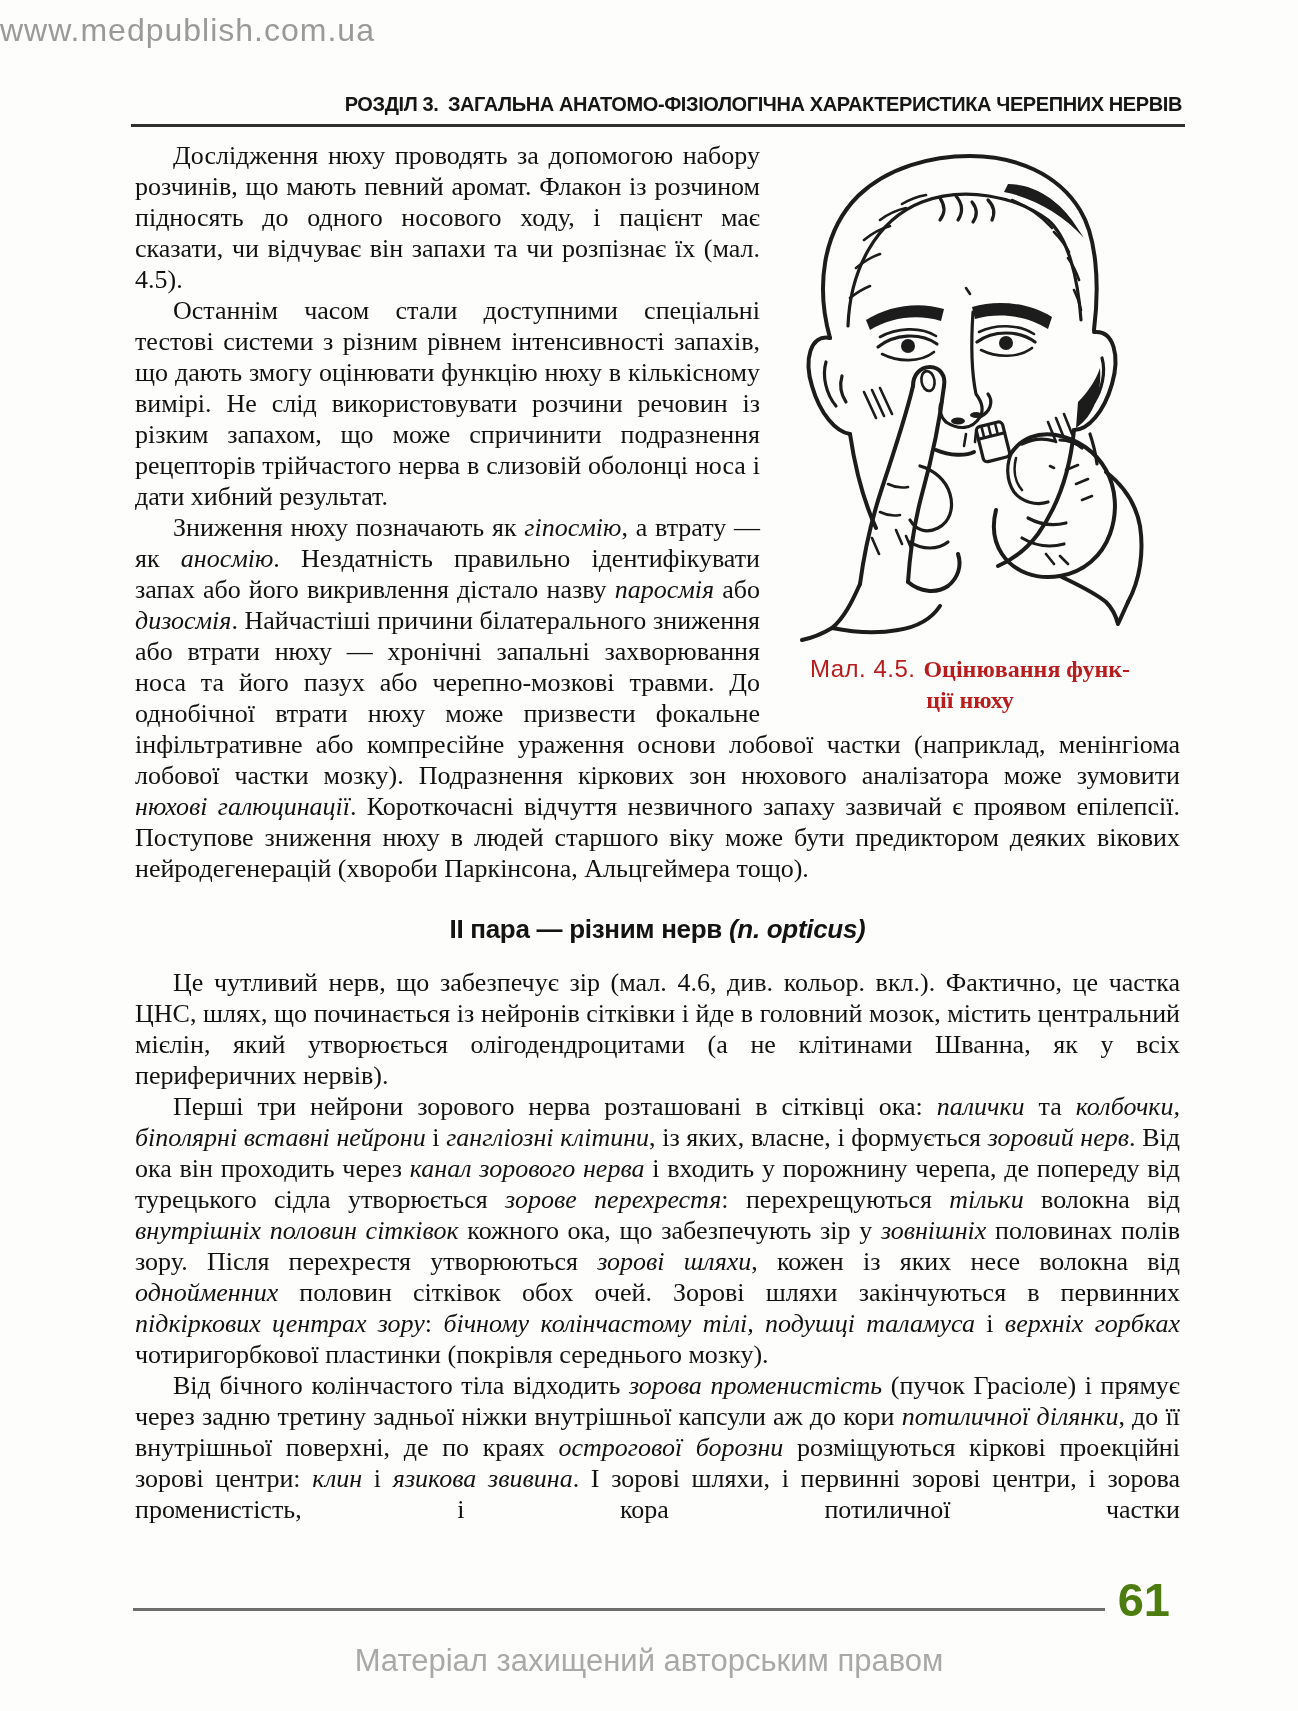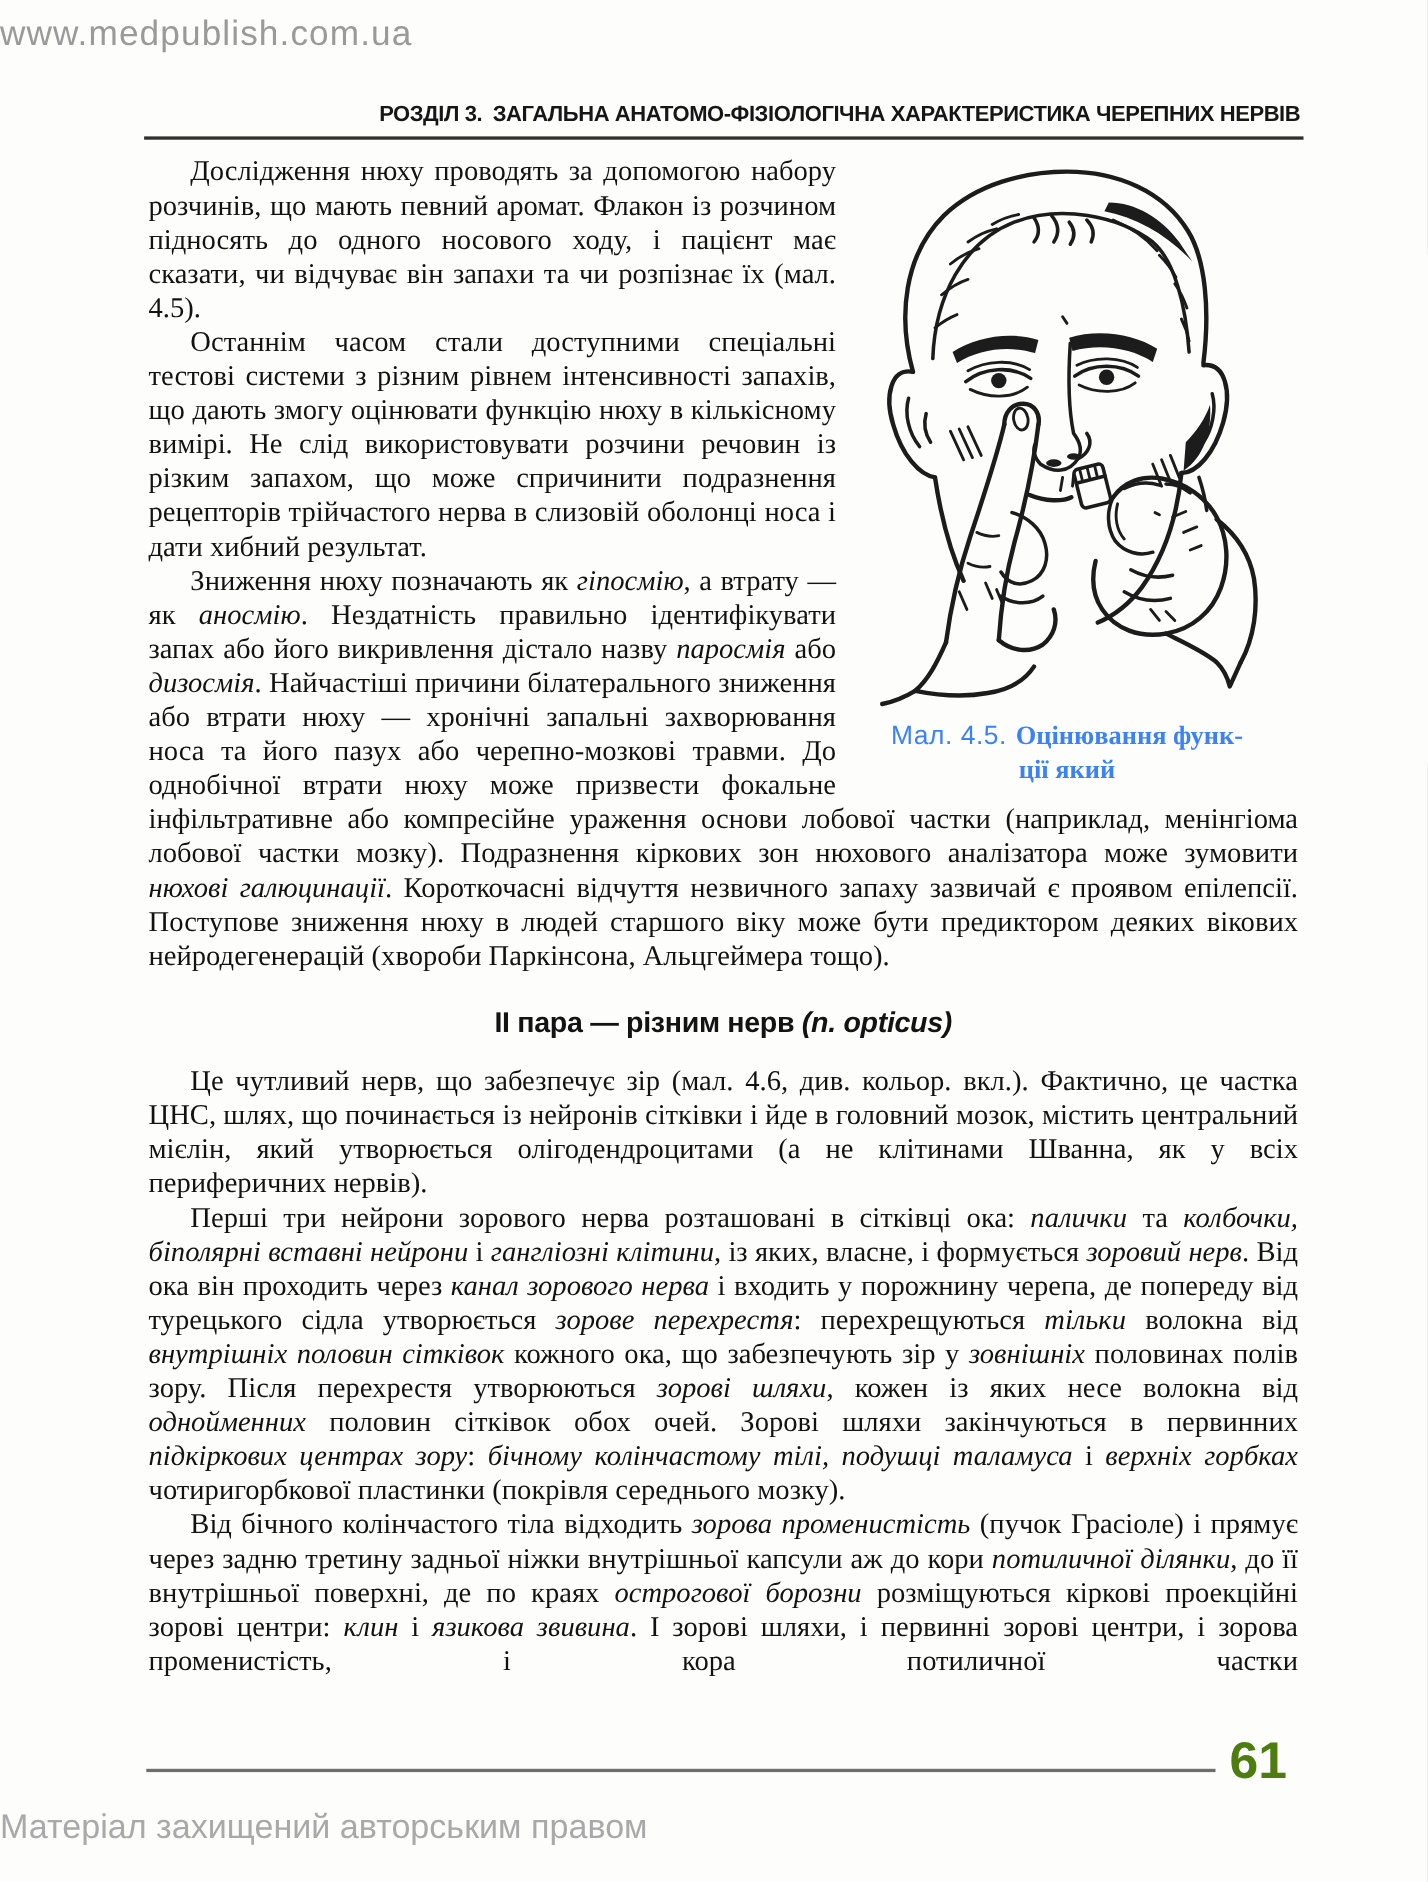--- a/index.html
+++ b/index.html
@@ -13,35 +13,35 @@
                 font:bold 20px/1.1 "Liberation Sans","DejaVu Sans",sans-serif;
                 letter-spacing:-0.4px;color:#161616;}
   .head-rule{position:absolute;top:124px;left:131px;right:113px;height:3px;background:#2f2f2f;}
   
   .article{position:absolute;top:140px;left:135px;width:1045px;
            font-family:"Liberation Serif","DejaVu Serif",serif;
            font-size:26px;line-height:31px;text-align:justify;color:#121212;
            hyphens:none;}
   .figure{float:right;width:420px;margin:2px 0 4px 22px;}
   .figure svg{display:block;width:418px;height:505px;}
-  .figcap{margin-top:8px;text-align:center;font-size:24px;line-height:31px;color:#3b82f6;}
+  .figcap{margin-top:8px;text-align:center;font-size:24px;line-height:31px;color:#b91c1c;}
   .figcap .cap-label{font-family:"Liberation Sans","DejaVu Sans",sans-serif;font-weight:400;
                      letter-spacing:0.5px;margin-right:8px;}
   .figcap b{font-weight:700;}
   p.body-p{margin:0;text-indent:38px;}
   p.cont{text-align-last:justify;}
   .it{font-style:italic;text-align:right;}
   h2.section-h{margin:30px 0 22px;text-align:center;
                font:bold 26px/1.2 "Liberation Sans","DejaVu Sans",sans-serif;
                letter-spacing:-0.3px;color:#131313;}
   
   .foot-rule{position:absolute;top:1608px;left:133px;width:972px;height:3px;background:#6e6e6e;}
   .page-num{position:absolute;top:1576px;right:128px;
             font:bold 47px/1 "Liberation Sans","DejaVu Sans",sans-serif;color:#4d7c0f;}
-  .copyright{position:absolute;top:1642px;left:0;right:0;
+  .copyright{position:absolute;top:1642px;left:0;right:0;text-align:center;
              font:400 31px/1.2 "Liberation Sans","DejaVu Sans",sans-serif;color:#a9a9a9;}
   
   .art path,.art ellipse,.art circle,.art rect,.art line{fill:none;stroke:#1c1c1c;
       stroke-linecap:round;stroke-linejoin:round;}
   .art .s4{stroke-width:4;}
   .art .s3{stroke-width:3.2;}
   .art .s2{stroke-width:2.6;}
   .art .fill{fill:#1c1c1c;stroke:none;}
 </style>
 </head>
@@ -122,21 +122,21 @@
         <path class="s3" d="M262,304 q16,-8 32,-3 M300,300 q12,0 22,8"></path>
         <path class="s3" d="M268,378 q18,10 38,5 M262,398 q20,12 42,6"></path>
         <path class="s2" d="M306,330 l12,-5 M316,344 l12,-5 M322,360 l10,-4 M290,326 l4,2 M286,414 l8,10 M300,416 l8,8"></path>
 
         <path class="s4" d="M346,332 C364,346 376,364 380,386 C384,412 380,440 368,462"></path>
         <path class="s4" d="M300,436 C316,444 334,452 346,462 C352,468 356,476 358,484 L368,462"></path>
         <path class="s3" d="M330,294 C334,306 336,316 337,324"></path>
       </svg>
       <figcaption class="figcap">
         <span class="cap-label">Мал. 4.5.</span><b>Оцінювання функ-</b><br>
-        <b>ції який</b>
+        <b>ції нюху</b>
       </figcaption>
     </figure>
 
   <p class="body-p"><span>Дослідження нюху проводять за допомогою набору розчинів, що мають певний аромат. Флакон із розчином підносять до одного носового ходу, і пацієнт має сказати, чи відчуває він запахи та чи розпізнає їх (мал. 4.5).</span></p>
       <p class="body-p"><span>Останнім часом стали доступними спеціальні тестові системи з різним рівнем інтенсивності запахів, що дають змогу оцінювати функцію нюху в кількісному вимірі. Не слід використовувати розчини речовин із різким запахом, що може спричинити подразнення рецепторів трійчастого нерва в слизовій оболонці носа і дати хибний результат.</span></p>
       <p class="body-p"><span>Зниження нюху позначають як </span><span class="it">гіпосмію</span><span>, а втрату — як </span><span class="it">аносмію</span><span>. Нездатність правильно ідентифікувати запах або його викривлення дістало назву </span><span class="it">паросмія</span><span> або </span><span class="it">дизосмія</span><span>. Найчастіші причини білатерального зниження або втрати нюху — хронічні запальні захворювання носа та його пазух або черепно-мозкові травми. До однобічної втрати нюху може призвести фокальне інфільтративне або компресійне ураження основи лобової частки (наприклад, менінгіома лобової частки мозку). Подразнення кіркових зон нюхового аналізатора може зумовити </span><span class="it">нюхові галюцинації</span><span>. Короткочасні відчуття незвичного запаху зазвичай є проявом епілепсії. Поступове зниження нюху в людей старшого віку може бути предиктором деяких вікових нейродегенерацій (хвороби Паркінсона, Альцгеймера тощо).</span></p>
       <h2 class="section-h"><span>ІІ пара — різним нерв </span><span class="it">(n. opticus)</span></h2>
       <p class="body-p"><span>Це чутливий нерв, що забезпечує зір (мал. 4.6, див. кольор. вкл.). Фактично, це частка ЦНС, шлях, що починається із нейронів сітківки і йде в головний мозок, містить центральний мієлін, який утворюється олігодендроцитами (а не клітинами Шванна, як у всіх периферичних нервів).</span></p>
       <p class="body-p"><span>Перші три нейрони зорового нерва розташовані в сітківці ока: </span><span class="it">палички</span><span> та </span><span class="it">колбочки, біполярні вставні нейрони</span><span> і </span><span class="it">гангліозні клітини</span><span>, із яких, власне, і формується </span><span class="it">зоровий нерв</span><span>. Від ока він проходить через </span><span class="it">канал зорового нерва</span><span> і входить у порожнину черепа, де попереду від турецького сідла утворюється </span><span class="it">зорове перехрестя</span><span>: перехрещуються </span><span class="it">тільки</span><span> волокна від </span><span class="it">внутрішніх половин сітківок</span><span> кожного ока, що забезпечують зір у </span><span class="it">зовнішніх</span><span> половинах полів зору. Після перехрестя утворюються </span><span class="it">зорові шляхи</span><span>, кожен із яких несе волокна від </span><span class="it">однойменних</span><span> половин сітківок обох очей. Зорові шляхи закінчуються в первинних </span><span class="it">підкіркових центрах зору</span><span>: </span><span class="it">бічному колінчастому тілі, подушці таламуса</span><span> і </span><span class="it">верхніх горбках</span><span> чотиригорбкової пластинки (покрівля середнього мозку).</span></p>
       <p class="body-p cont"><span>Від бічного колінчастого тіла відходить </span><span class="it">зорова променистість</span><span> (пучок Грасіоле) і прямує через задню третину задньої ніжки внутрішньої капсули аж до кори </span><span class="it">потиличної ділянки</span><span>, до її внутрішньої поверхні, де по краях </span><span class="it">острогової борозни</span><span> розміщуються кіркові проекційні зорові центри: </span><span class="it">клин</span><span> і </span><span class="it">язикова звивина</span><span>. І зорові шляхи, і первинні зорові центри, і зорова променистість, і кора потиличної частки</span></p>

